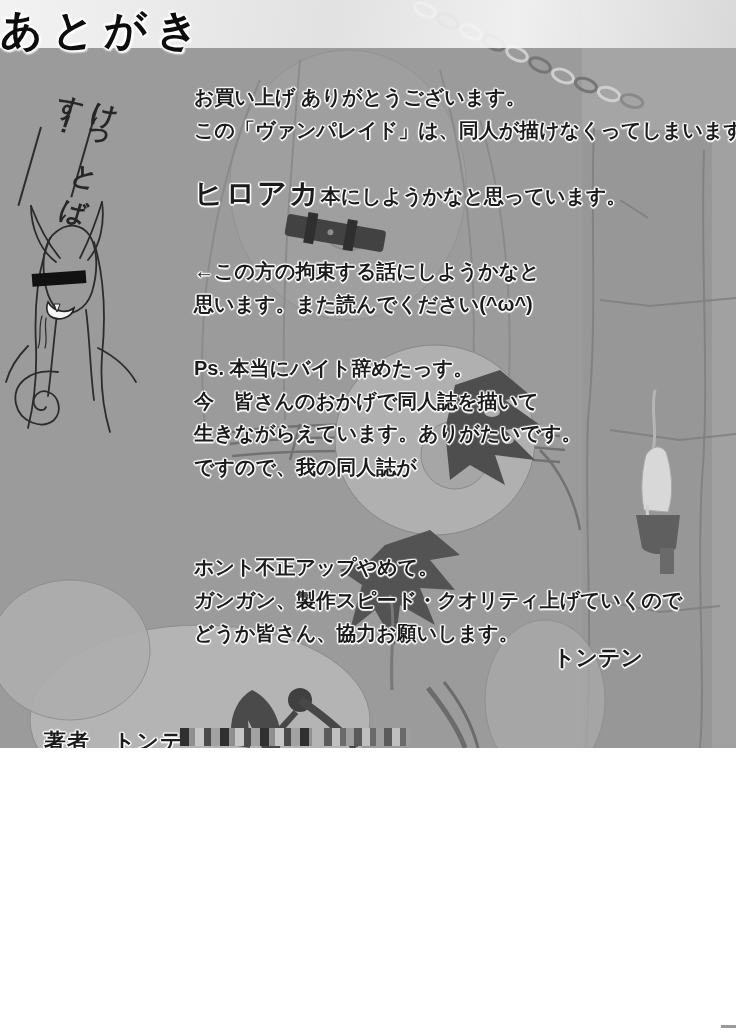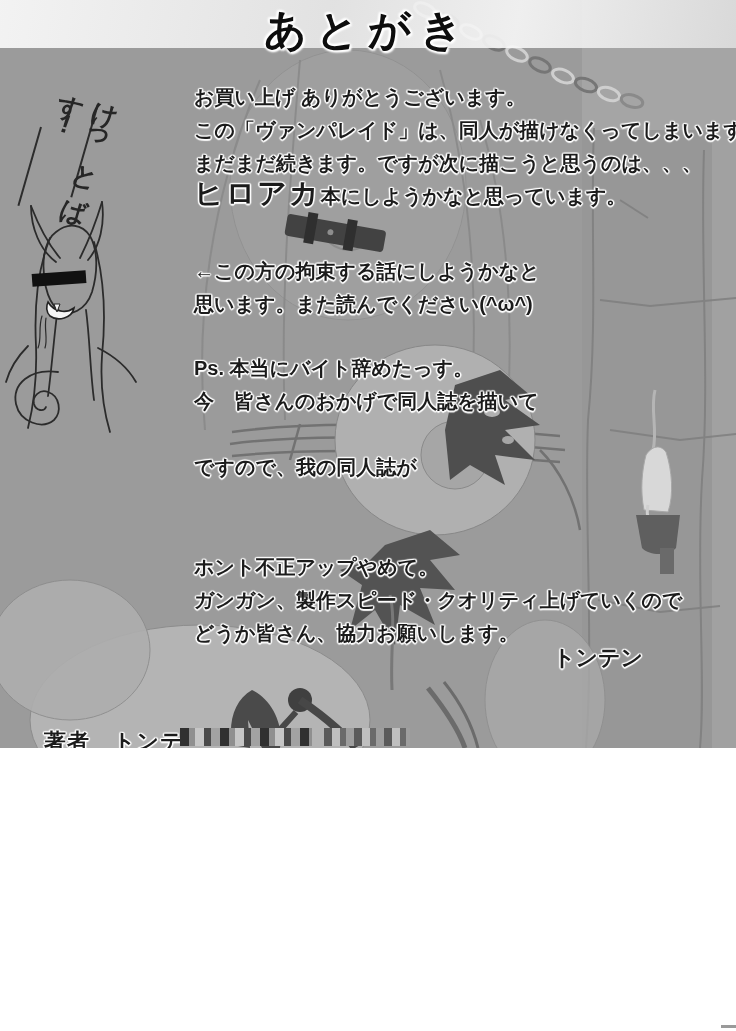--- a/index.html
+++ b/index.html
@@ -13,21 +13,21 @@
     position:absolute;left:0;top:0;width:736px;height:748px;overflow:hidden;
     background:#9b9b9b;
   }
   #bg-svg{position:absolute;left:0;top:0;}
   
   .title-band{
     position:absolute;left:0;top:0;width:736px;height:48px;
     background:linear-gradient(100deg,rgba(250,250,250,.92) 0%,rgba(238,238,238,.85) 45%,rgba(248,248,248,.9) 70%,rgba(228,228,228,.82) 100%);
   }
   .page-title{
-    position:absolute;left:0;top:2px;width:736px;text-align:center;
+    position:absolute;left:0;top:2px;width:736px;
     font-size:42px;font-weight:bold;color:#0d0d0d;letter-spacing:9px;
     text-shadow:-2px 0 2px rgba(255,255,255,.95),2px 0 2px rgba(255,255,255,.95),
                  0 -2px 2px rgba(255,255,255,.95),0 2px 2px rgba(255,255,255,.95),
                  2px 2px 2px rgba(255,255,255,.9),-2px -2px 2px rgba(255,255,255,.9);
   }
   
   .halo{
     color:#1b1b1b;font-weight:bold;
     text-shadow:-1.5px 0 1px rgba(255,255,255,.9),1.5px 0 1px rgba(255,255,255,.9),
                  0 -1.5px 1px rgba(255,255,255,.9),0 1.5px 1px rgba(255,255,255,.9),
@@ -178,30 +178,30 @@
       </g>
 
       <rect x="34" y="96" width="54" height="13" fill="#111111" transform="rotate(-4 61 102)"></rect>
 
       <path d="M50,126 C56,136 68,138 76,132 C74,142 60,146 52,140 C48,136 48,130 50,126 Z" fill="#f4f4f4" stroke="#222222" stroke-width="1.6"></path>
       <path d="M56,128 L59,136 L62,128 Z" fill="#f4f4f4" stroke="#222222" stroke-width="1"></path>
     </svg>
 
     <div class="line halo" style="top:84px">お買い上げ ありがとうございます。</div>
     <div class="line halo" style="top:117px">この「ヴァンパレイド」は、同人が描けなくってしまいます</div>
-    <div class="line halo" style="top:150px">まだまだ続きます。ですが次に描こうと思うのは、、、</div>
     <div class="line halo" style="top:180px">
       <span class="hero-bold">ヒロアカ</span><span>本にしようかなと思っています。</span>
     </div>
 
     <div class="line halo" style="top:258px">←この方の拘束する話にしようかなと</div>
     <div class="line halo" style="top:291px">思います。また読んでください(^ω^)</div>
 
     <div class="line halo" style="top:355px">Ps. 本当にバイト辞めたっす。</div>
     <div class="line halo" style="top:388px">今　皆さんのおかげで同人誌を描いて</div>
+    <div class="line halo" style="top:420px">生きながらえています。ありがたいです。</div>
     <div class="line halo" style="top:454px">ですので、我の同人誌が</div>
     <div class="line halo" style="top:587px">ガンガン、製作スピード・クオリティ上げていくので</div>
     <div class="line halo" style="top:554px">ホント不正アップやめて。</div>
     <div class="line halo" style="top:620px">どうか皆さん、協力お願いします。</div>
 
     <div class="signature halo">トンテン</div>
 
     <div class="footer-author halo">著者　トンテ</div>
     <div id="mosaic-1" class="mosaic"></div>
     <div id="mosaic-2" class="mosaic"></div>

